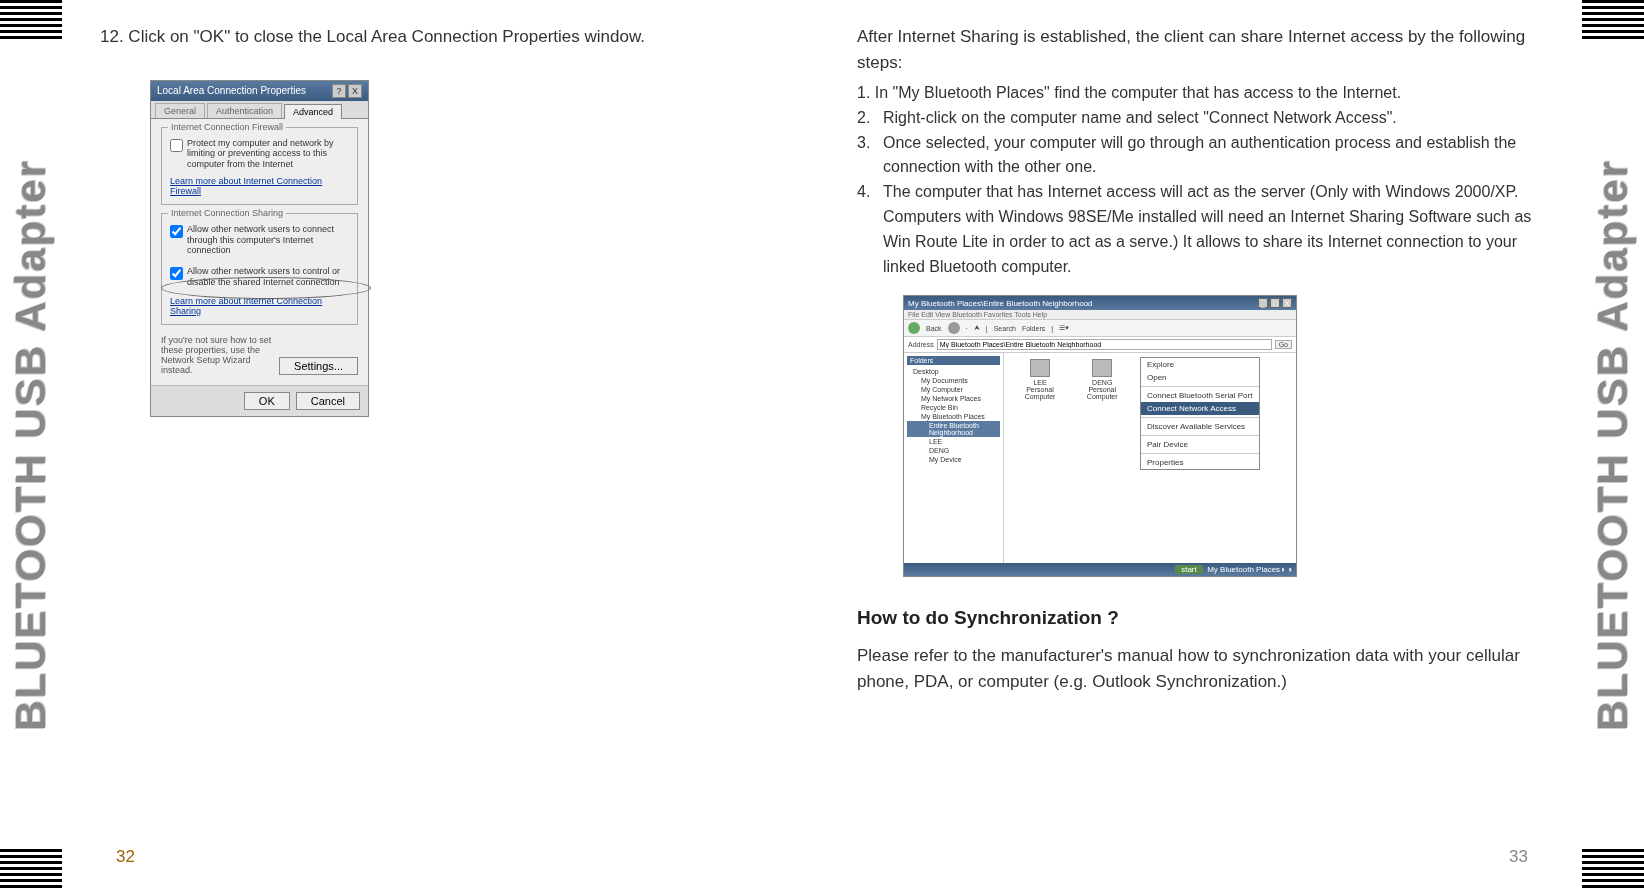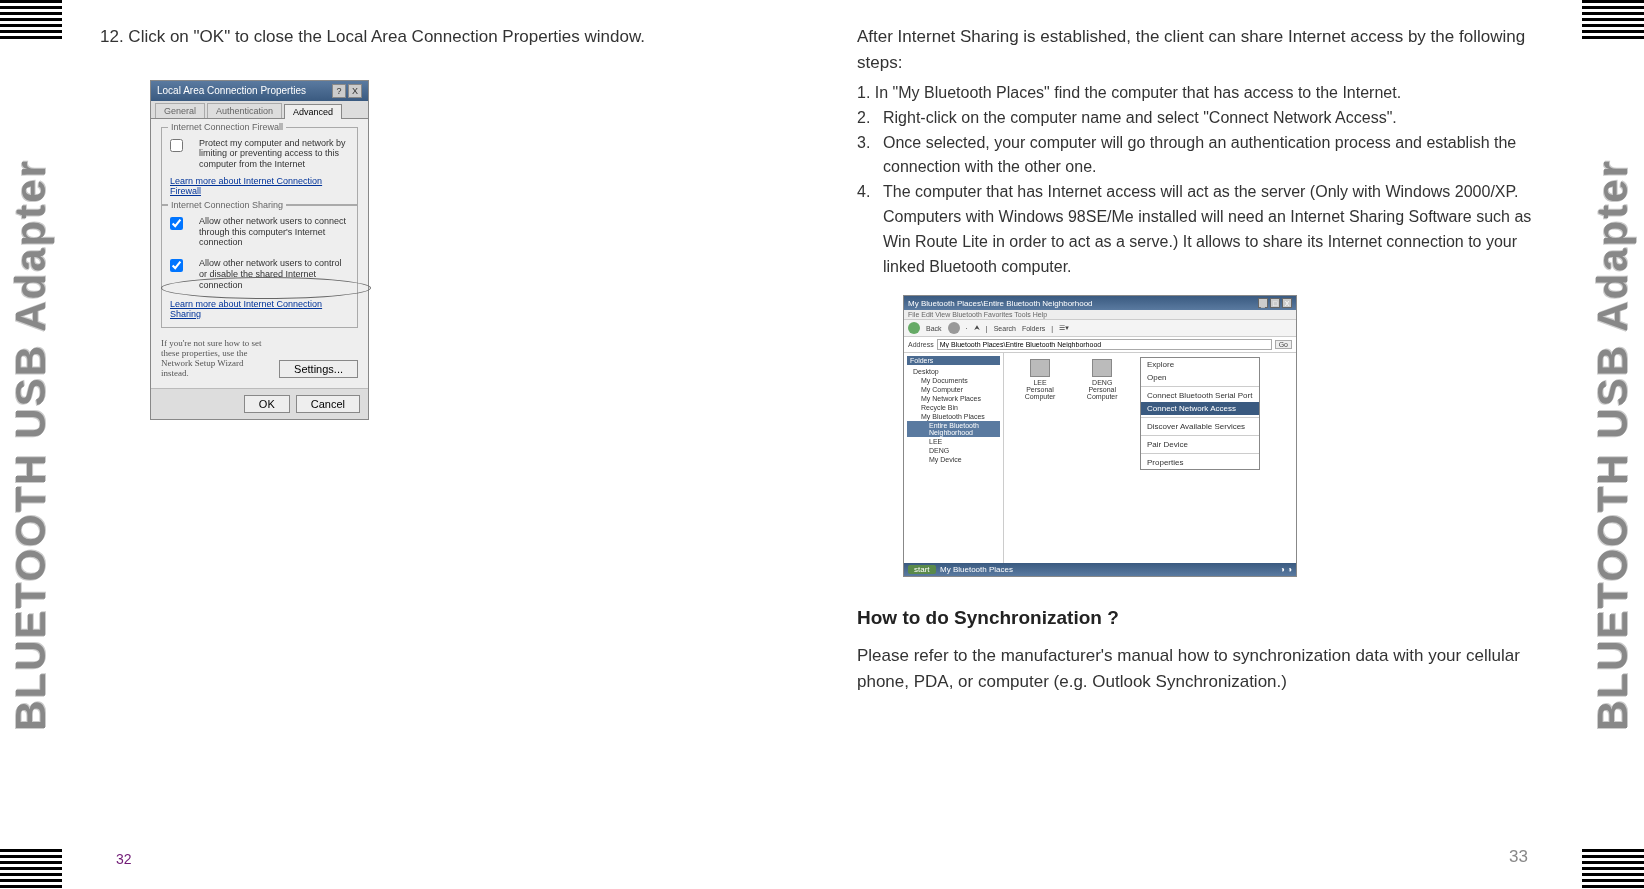--- a/index.html
+++ b/index.html
@@ -84,23 +84,23 @@
     align-items: center;
     justify-content: space-between;
     font-size: 10px;
   }
   .lacp-title-icons { display:flex; gap:2px; }
   .lacp-title-icons span { width:14px; height:14px; background:#ccc; border:1px solid #888; display:flex; align-items:center; justify-content:center; font-size:9px; color:#333;}
   .lacp-tabs { display:flex; background:#ddd; padding:2px 4px 0 4px; }
   .lacp-tab { padding:2px 8px; border:1px solid #aaa; border-bottom:none; background:#ddd; margin-right:2px; font-size:9px; color:#666;}
   .lacp-tab.active { background:#eee; position:relative; top:1px; border-color:#888; color:#000;}
   .lacp-body { background:#eee; padding:8px 10px 10px 10px; border-top:1px solid #888; }
-  .lacp-group { border:1px solid #aaa; padding:6px 8px 8px 8px; position:relative; }
+  .lacp-group { border:1px solid #aaa; padding:6px 8px 8px 8px; margin-bottom:8px; position:relative; }
   .lacp-group-title { position:absolute; top:-6px; left:6px; background:#eee; padding:0 3px; font-size:9px; color:#666;}
-  .lacp-chk { display:flex; align-items:flex-start; gap:16px; margin:4px 0; font-size:9px; line-height:1.2;}
+  .lacp-chk { display:flex; align-items:flex-start; gap:4px; margin:4px 0; font-size:9px; line-height:1.2;}
   .lacp-chk input { margin-top:1px;}
   .lacp-link { color:#003399; text-decoration:underline; font-size:9px;text-align:center; }
   .lacp-ellipse { position:absolute; border:1px solid #666; border-radius:50%; left:10px; top:196px; width:210px; height:22px; pointer-events:none;}
   .lacp-help { font-size:9px; color:#555; margin-top:10px; display:flex; justify-content:space-between; align-items:flex-end; gap:6px;}
   .lacp-btnrow { display:flex; justify-content:flex-end; gap:6px; padding:6px 8px; background:#ddd; border-top:1px solid #bbb;}
   .lacp-btn { font-size:11px; padding:2px 14px; background:#eee; border:1px solid #888;}
   
   .h-q {
     font-size: 19px;
     font-weight: 700;
@@ -136,24 +136,24 @@
   .exp-side .node2{ padding:1px 0 1px 14px;}
   .exp-side .node3{ padding:1px 0 1px 22px;}
   .exp-side .sel{ background:#5a7aa0; color:#fff;}
   .exp-main{ flex:1; background:#fff; padding:6px; position:relative;}
   .exp-item{ display:inline-flex; flex-direction:column; align-items:center; width:60px; font-size:7px; color:#333; text-align:center; vertical-align:top;}
   .exp-icon{width:20px;height:18px;background:#bbb;border:1px solid #888;margin-bottom:2px;}
   .ctx-menu{ position:absolute; left:136px; top:4px; background:#fff; border:1px solid #888; font-size:8px; width:120px;}
   .ctx-menu div{ padding:2px 6px;}
   .ctx-menu .sep{ border-top:1px solid #ccc; height:0; padding:0; margin:2px 0;}
   .ctx-menu .hl{ background:#3a5a80; color:#fff;}
-  .exp-task{ background:linear-gradient(#3a5a80,#5a7aa0); color:#fff; padding:2px 4px; display:flex; justify-content:space-between; align-items:center; font-size:8px;}
+  .exp-task{ background:linear-gradient(#3a5a80,#5a7aa0); color:#fff; padding:2px 4px; display:flex; justify-content:flex-end; align-items:center; font-size:8px;}
   .exp-task .btn{ background:#5a8a4a; color:#fff; padding:0 6px; border-radius:2px;}
   .h2 { font-size:19px; font-weight:700; color:#222; margin:30px 0 14px 0;}
-  .page-num-left { position:absolute; bottom:22px; left:116px; font-size:14px; color:#701a75;}
+  .page-num-left { position:absolute; bottom:22px; left:116px; font-size:17px; color:#a16207;}
   .page-num-right{ position:absolute; bottom:22px; right:116px; font-size:17px; color:#888;}
 </style>
 </head>
 <body>
 
 <div class="side-bar side-left">
   <div class="side-stripes"></div>
   <div class="side-text-wrap">
       <div class="side-text">BLUETOOTH USB Adapter</div>
     </div>
@@ -200,21 +200,21 @@
               <input type="checkbox" checked="" style="">
               <span>Allow other network users to connect through this computer's Internet connection</span>
             </label>
           <label class="lacp-chk" style="margin-top:10px;">
               <input type="checkbox" checked="" style="">
               <span>Allow other network users to control or disable the shared Internet connection</span>
             </label>
           <div style="margin-top:8px;"><span class="lacp-link">Learn more about Internet Connection Sharing</span></div>
         </div>
         <div class="lacp-help">
-          <span style="flex:1;font-family:Liberation Serif, serif;">If you're not sure how to set these properties, use the Network Setup Wizard instead.</span>
+          <span style="flex:1;">If you're not sure how to set these properties, use the Network Setup Wizard instead.</span>
           <button class="lacp-btn">Settings...</button>
         </div>
       </div>
       <div class="lacp-btnrow">
         <button class="lacp-btn">OK</button>
         <button class="lacp-btn">Cancel</button>
       </div>
       <div class="lacp-ellipse"></div>
     </div>
   </div>

